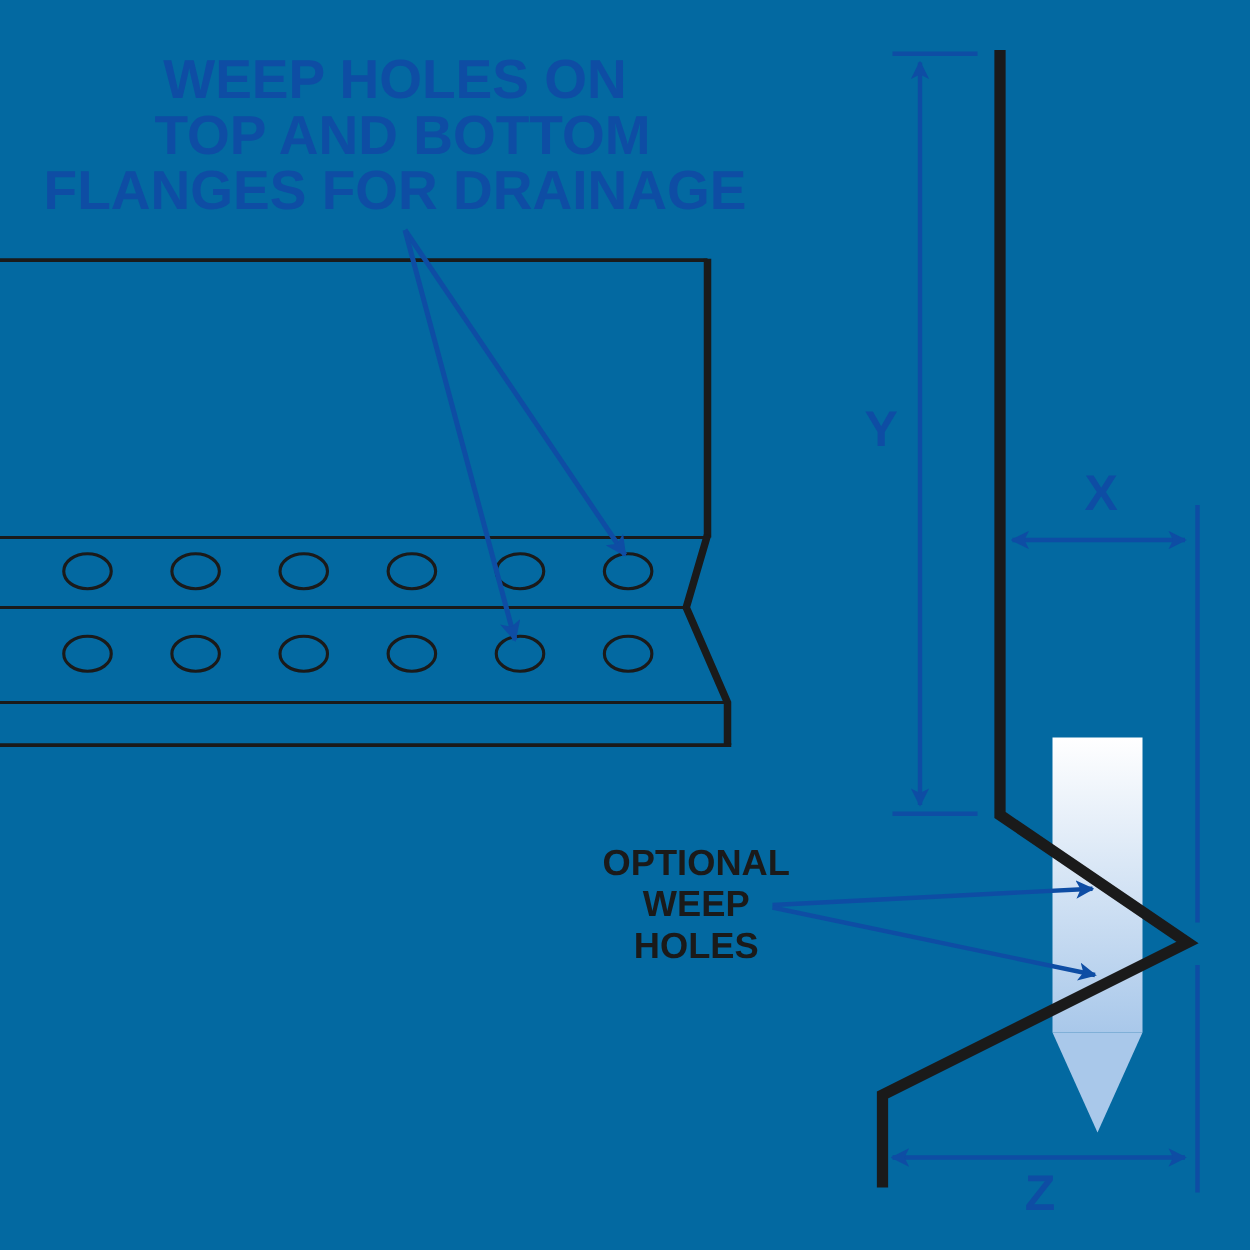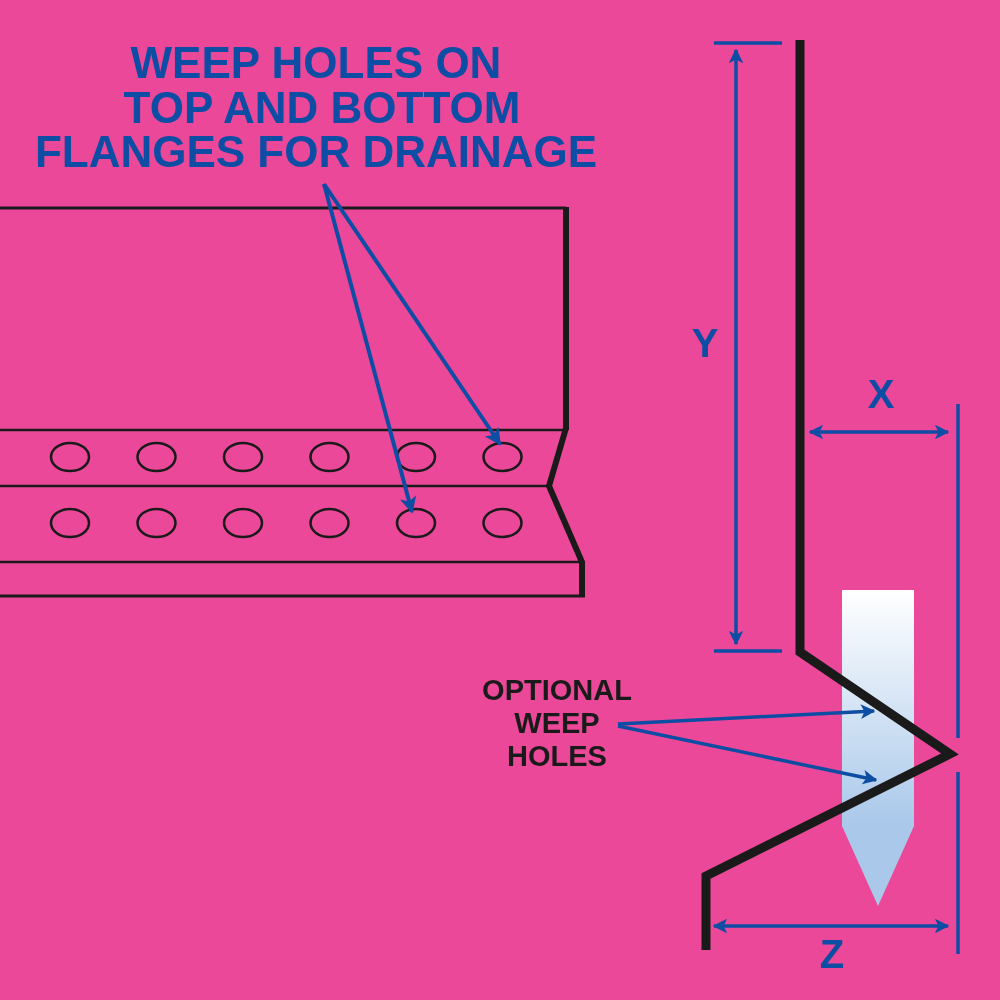--- a/index.html
+++ b/index.html
@@ -1,16 +1,16 @@
 <!DOCTYPE html>
 <html><head>
 <meta charset="utf-8">
 <style>
   html, body { margin: 0; padding: 0; background: #ffffff; }
-  #stage { position: relative; width: 1000px; height: 1000px; overflow: hidden; background: #ec4899; }
+  #stage { position: relative; width: 1000px; height: 1000px; overflow: hidden; background: #0369a1; }
   svg { position: absolute; left: 0; top: 0; }
   .title-text { font-family: "Liberation Sans", sans-serif; font-weight: bold; fill: #0e4da4; font-size: 44px; }
   .label-black { font-family: "Liberation Sans", sans-serif; font-weight: bold; fill: #1a1a1a; font-size: 29px; }
   .dim-label { font-family: "Liberation Sans", sans-serif; font-weight: bold; fill: #0e4da4; font-size: 40px; }
 </style>
 </head>
 <body>
 
 <div id="stage">
 <svg width="1000" height="1000" viewBox="0 0 1000 1000">

